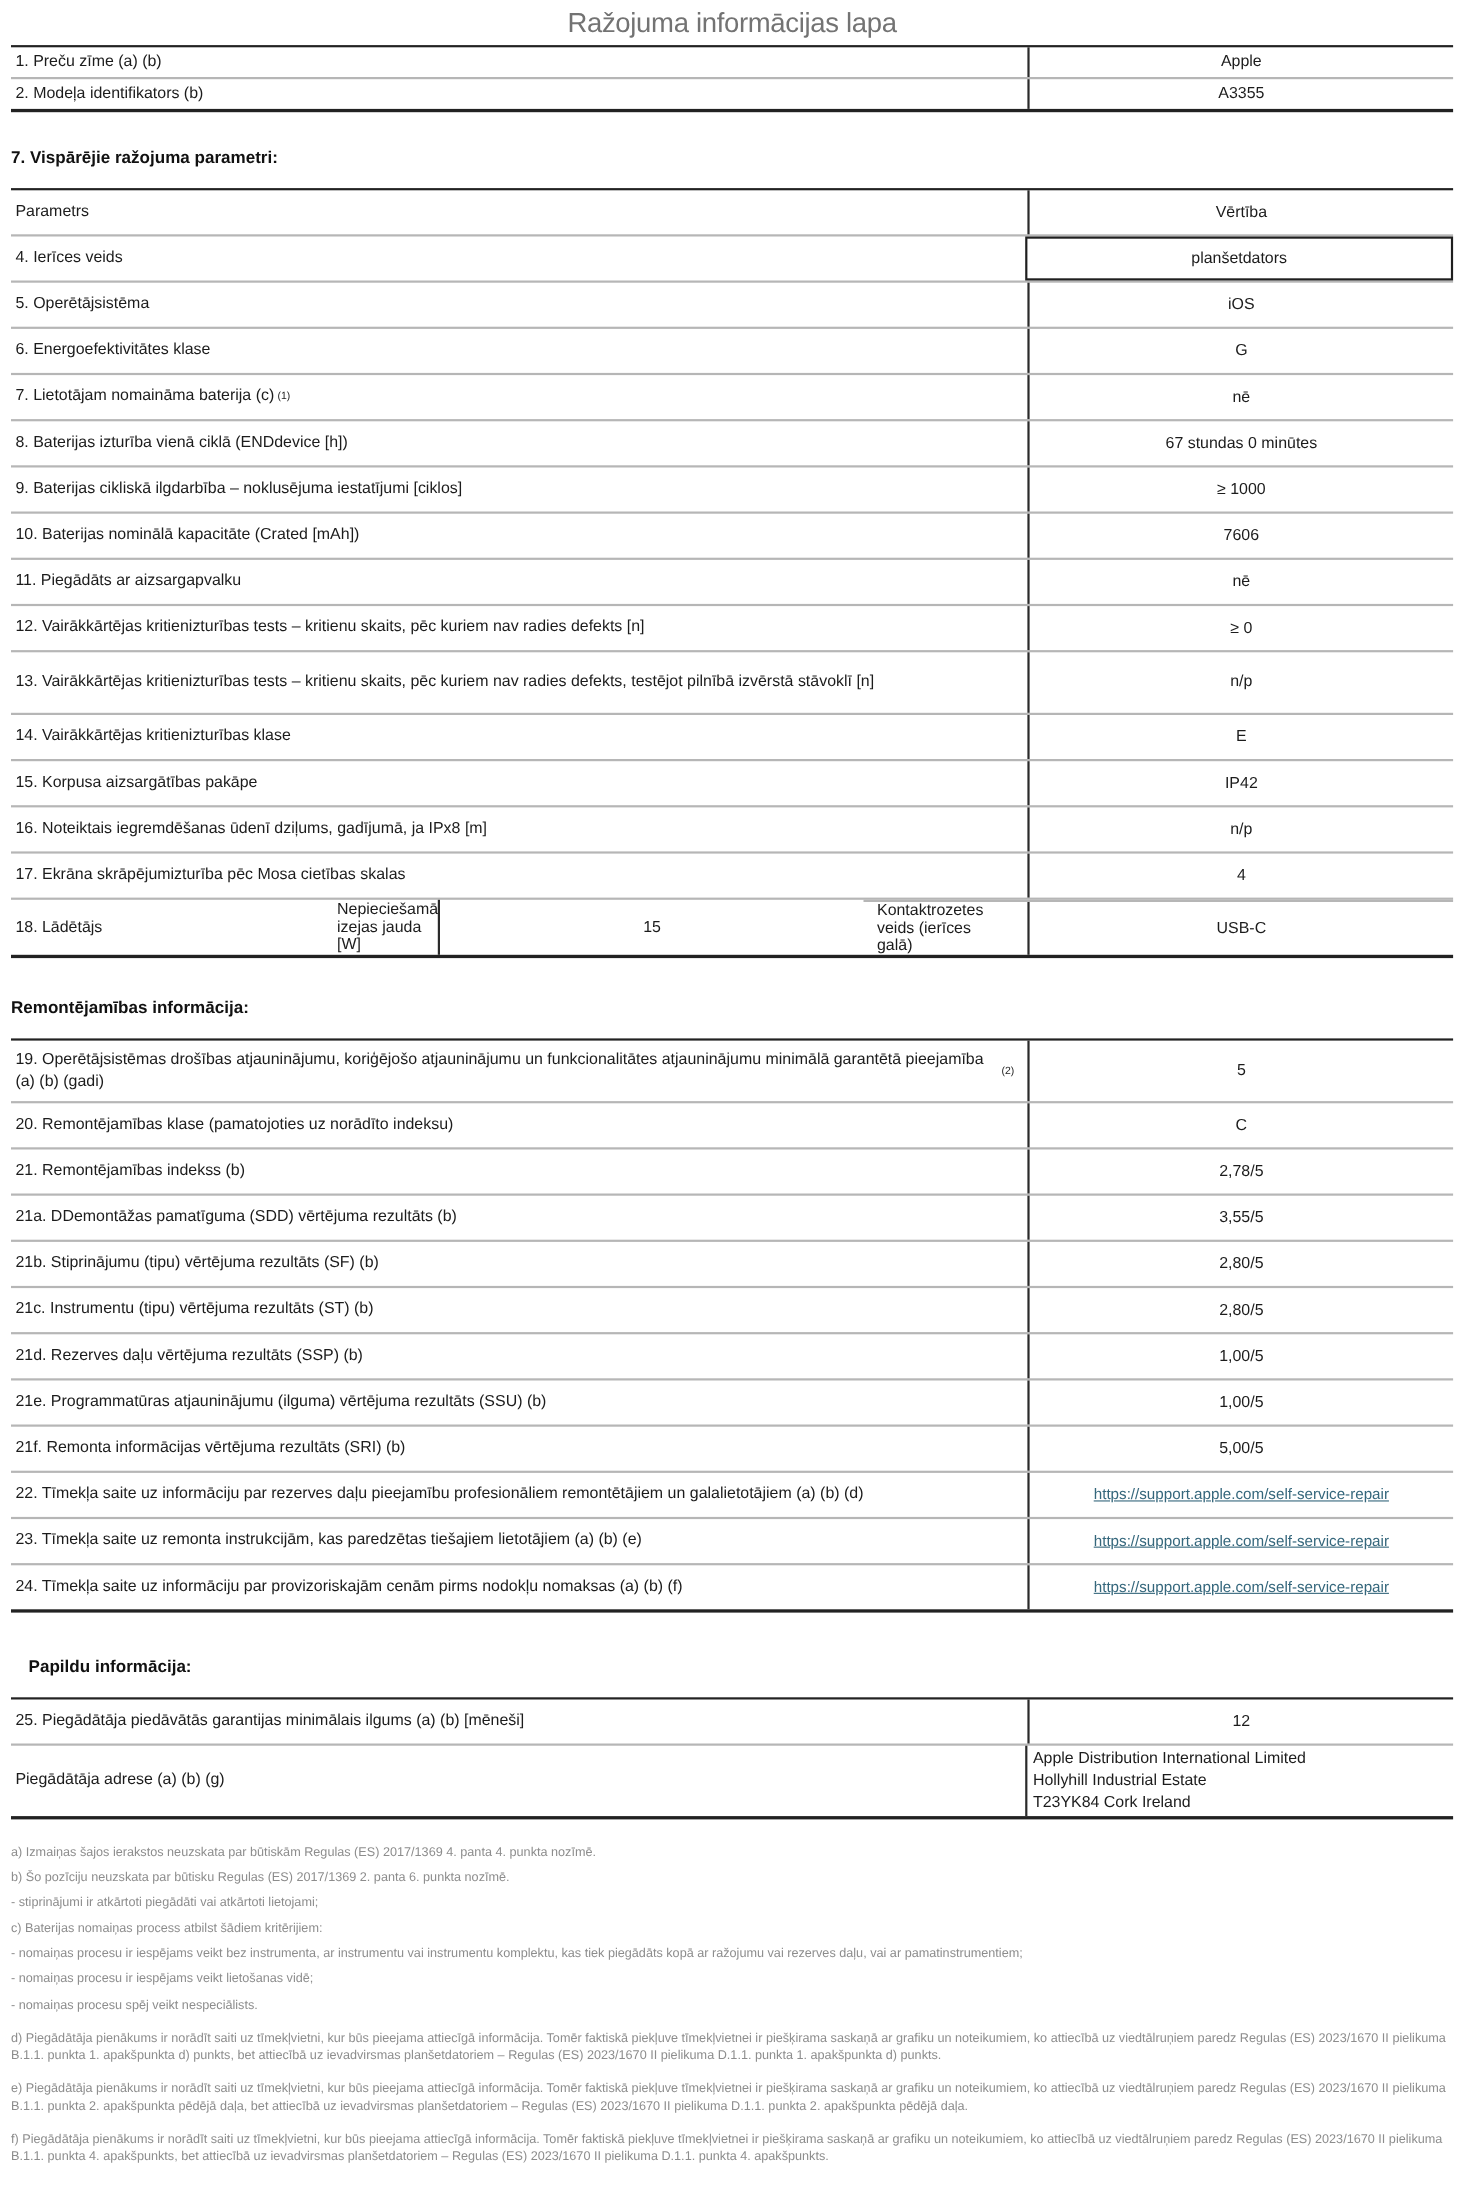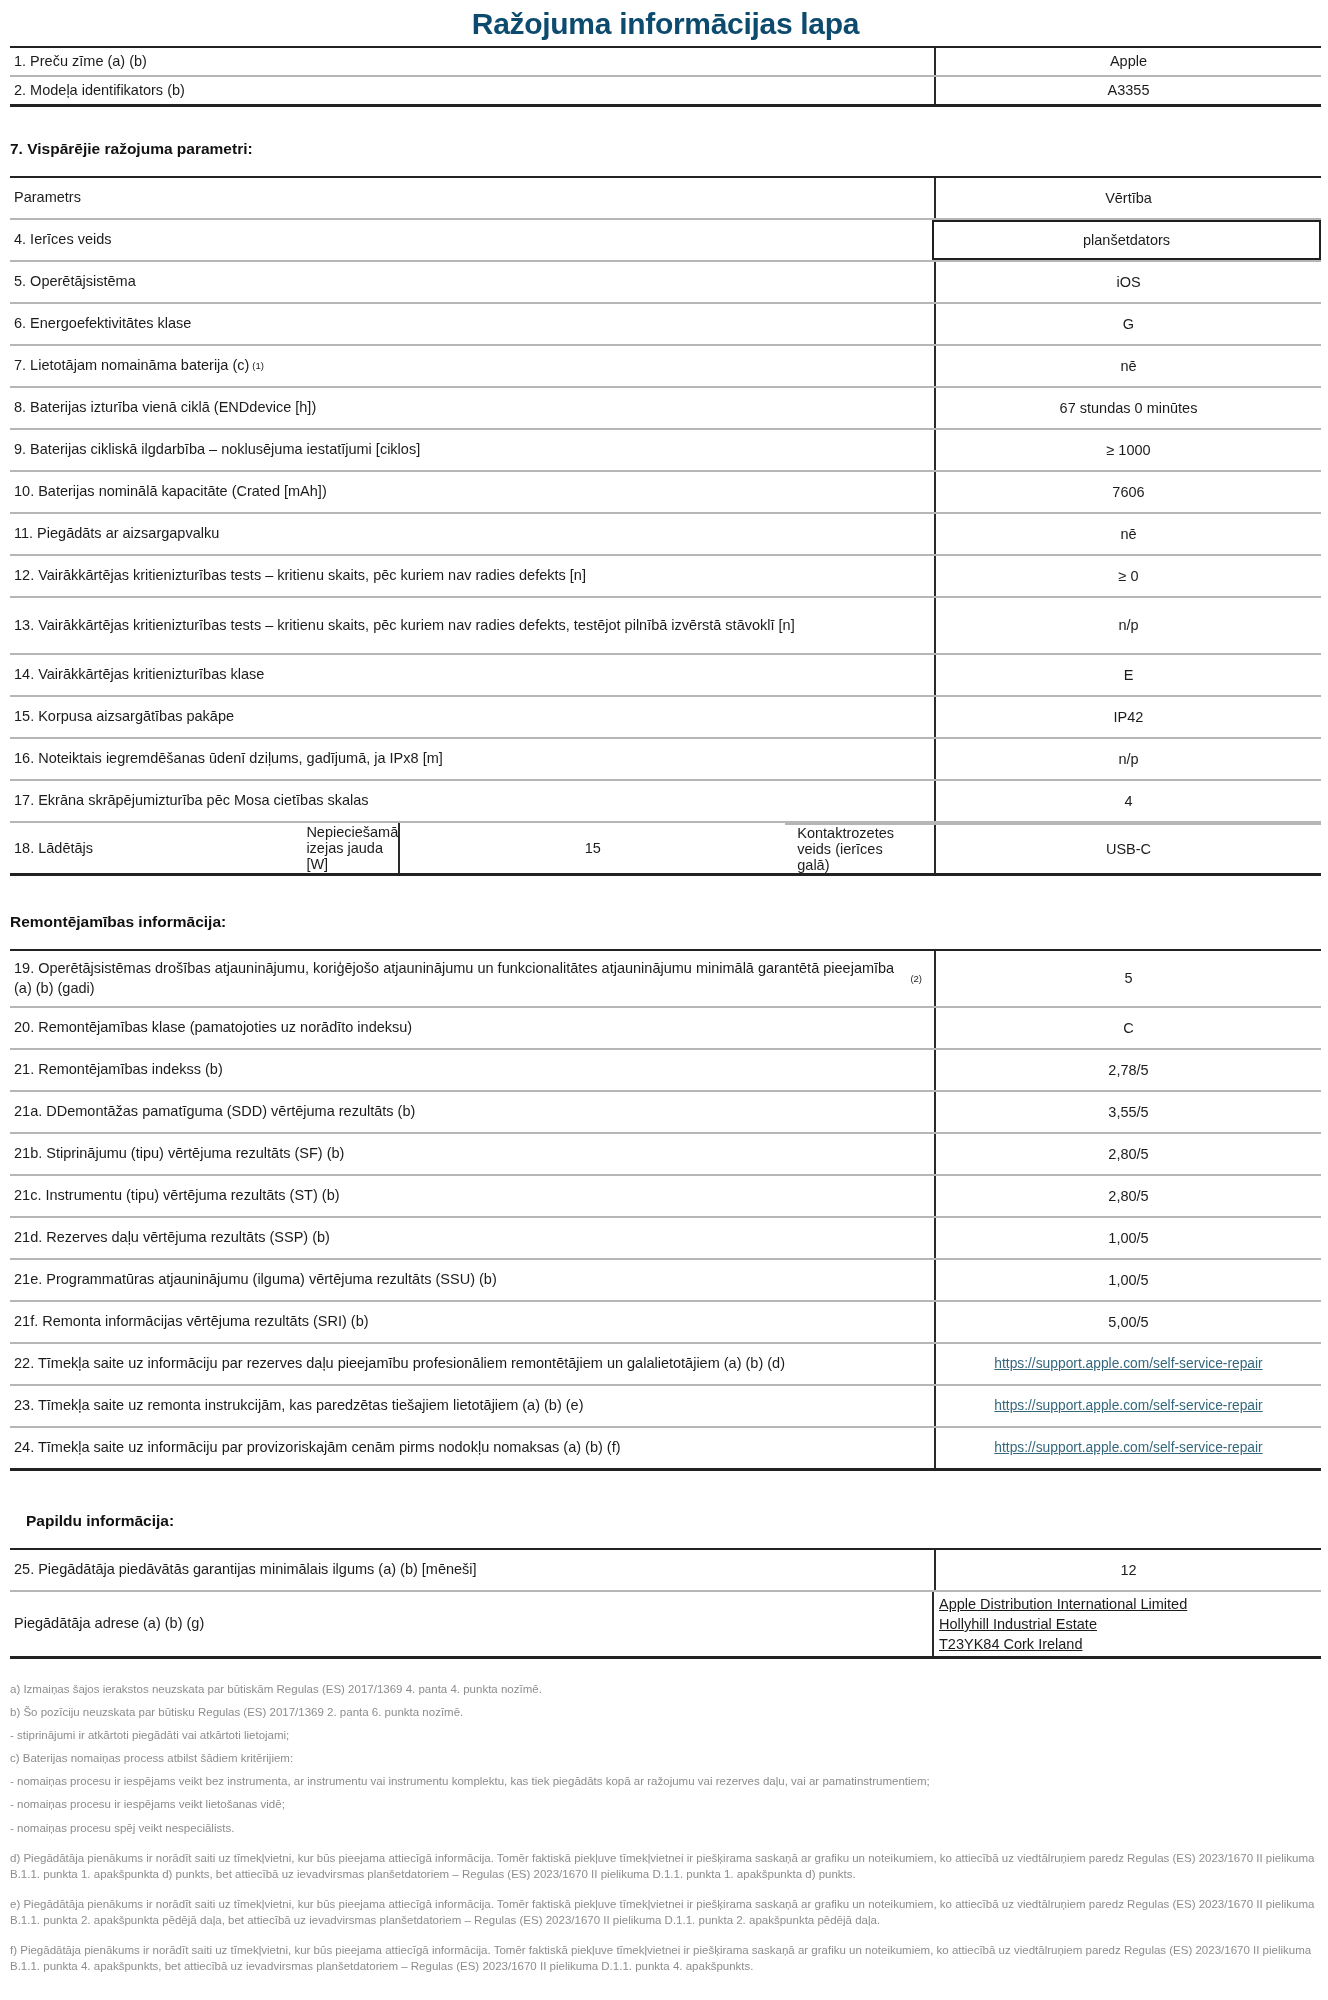--- a/index.html
+++ b/index.html
@@ -5,22 +5,22 @@
   html,body { margin:0; padding:0; background:#ffffff; }
   body {
     width:1328px; min-height:2000px;
     font-family:"Liberation Sans", sans-serif;
     color:#1c1c1c;
     -webkit-font-smoothing:antialiased;
   }
   .page { box-sizing:border-box; width:1328px; padding:5px 7px 0 10px; }
 
   .doc-title {
-    font-size:30px; font-weight:700; text-align:center;
-    margin:0; padding:2px 0 5px 0; letter-spacing:-0.3px; color:#0c4a6e;
+    font-size:25px; font-weight:400; text-align:center;
+    margin:0; padding:2px 0 5px 0; letter-spacing:-0.3px; color:#737373;
   }
 
   
   .tbl { border-top:2px solid #222; border-bottom:3px solid #222; }
   .trow { display:flex; min-height:40px; align-items:stretch; }
   .trow + .trow, .trow.sep { border-top:2px solid #b6b6b6; }
   .tbl-identity .trow { min-height:27px; }
   .trow.tall { min-height:55px; }
 
   .cell-label {
@@ -28,21 +28,21 @@
     padding:3px 12px 3px 4px; font-size:14.5px; line-height:1.35;
   }
   .cell-value {
     flex:0 0 379px; box-sizing:content-box;
     border-left:2px solid #2a2a2a;
     display:flex; flex-direction:column; align-items:center; justify-content:center;
     text-align:center; font-size:14.5px; line-height:1.3; padding:2px 3px;
   }
   .cell-value.boxed { border:2px solid #1f1f1f; }
   .cell-value.addr { align-items:flex-start; text-align:left; padding-left:5px; }
-  .addr-line { line-height:20px;text-decoration:underline; }
+  .addr-line { line-height:20px; }
 
   .header-row .cell-label { font-size:14.5px; }
   .header-row .cell-value { font-size:14.5px; }
 
   
   .charger-row { display:flex; border-top:2px solid #b6b6b6; }
   .charger-label {
     flex:1 1 auto; display:flex; align-items:center;
     padding:3px 12px 3px 4px; font-size:14.5px;
   }

